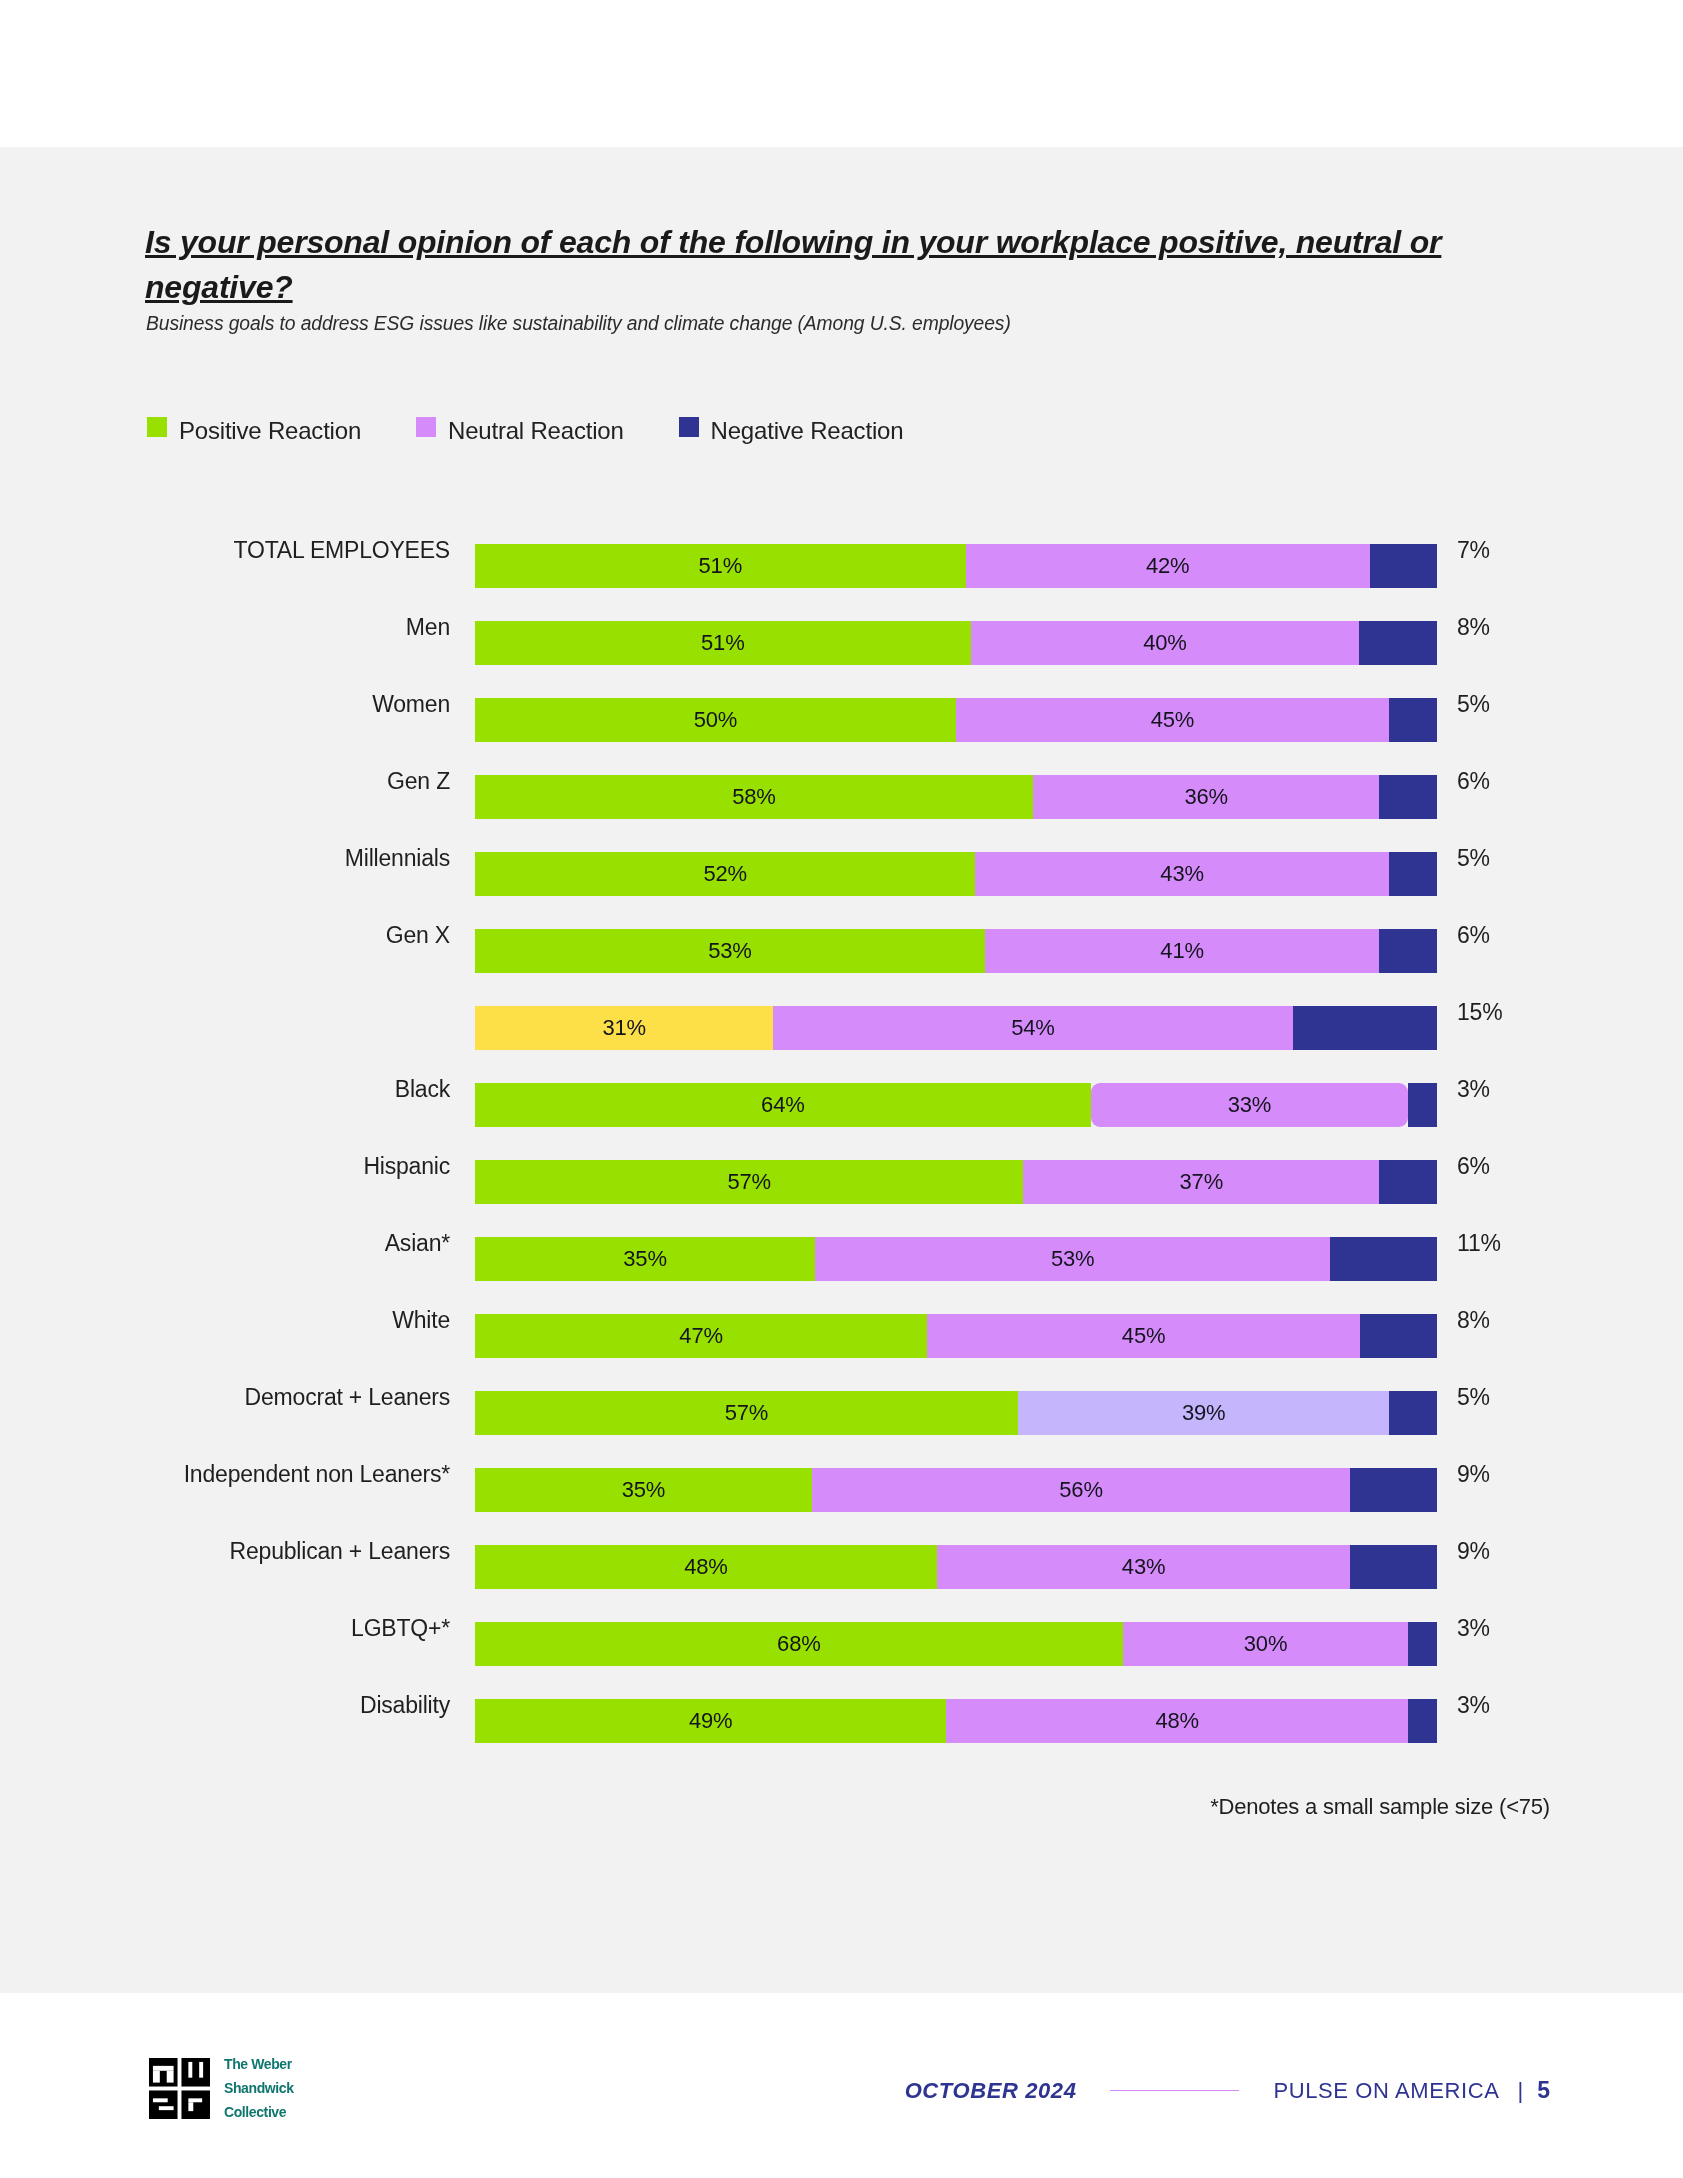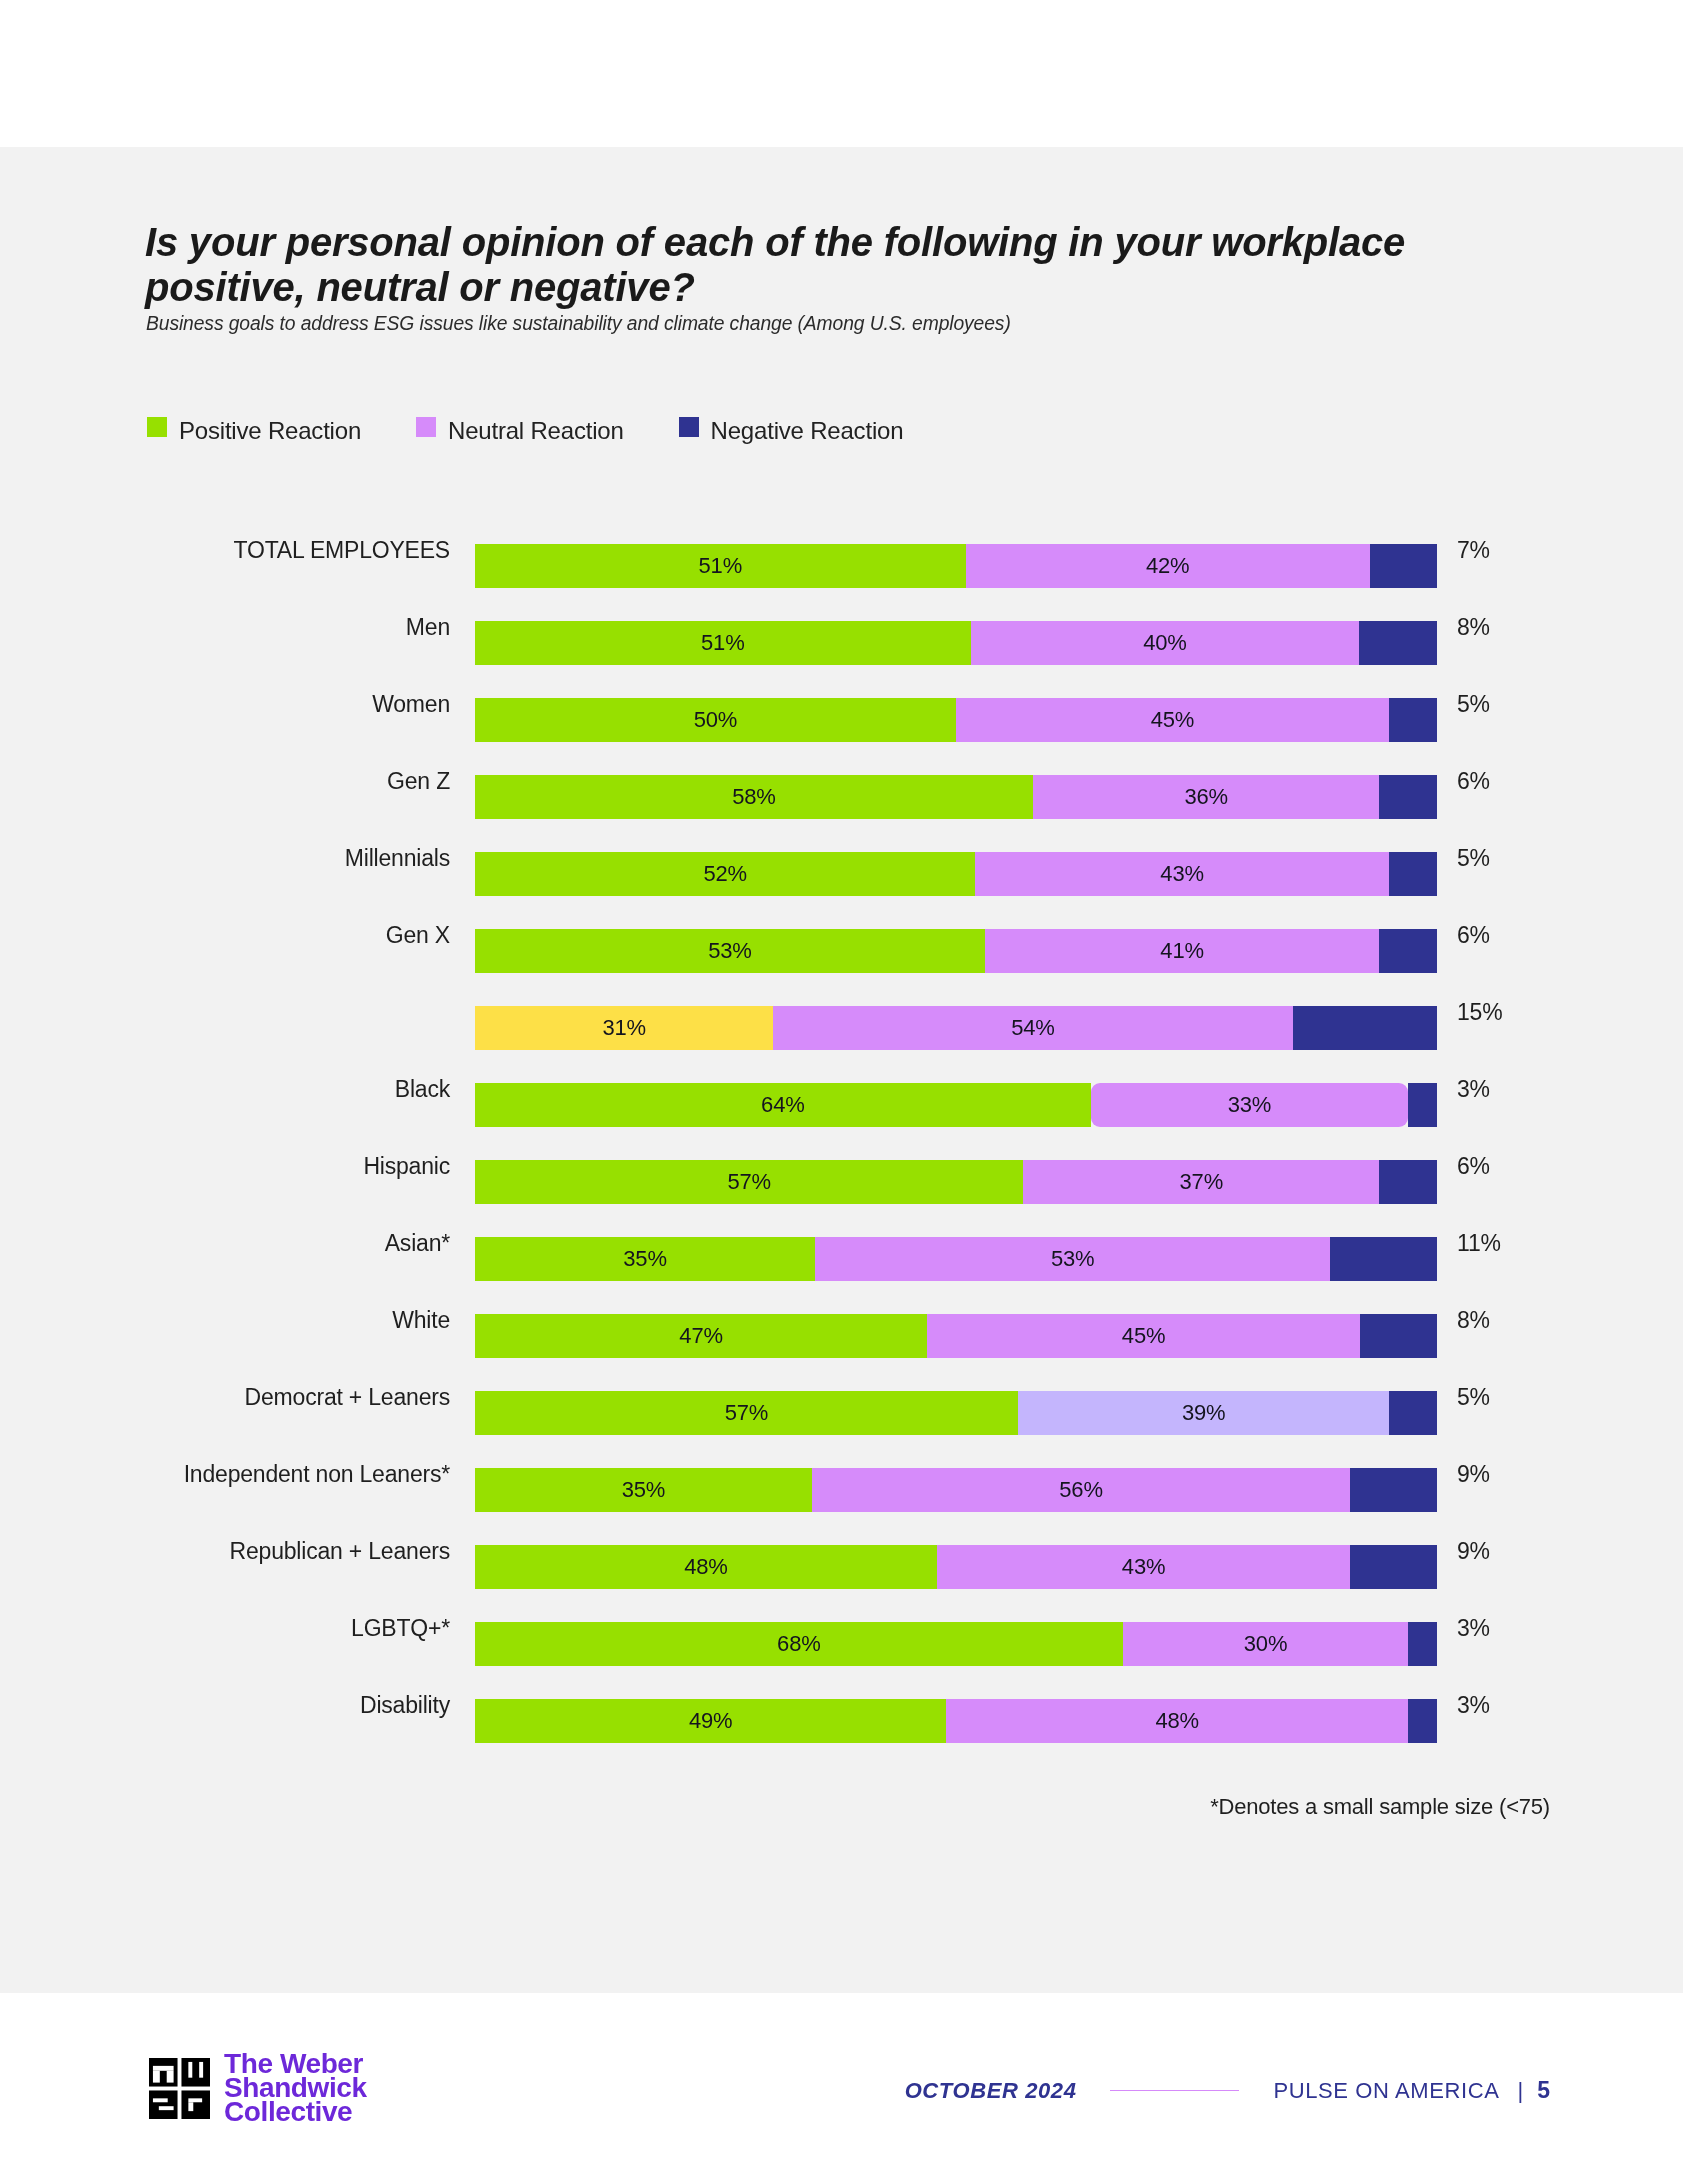--- a/index.html
+++ b/index.html
@@ -26,26 +26,27 @@
     height: 1846px;
     background: #f2f2f2;
   }
 
   
   .title {
     position: absolute;
     left: 145px;
     top: 220px;
     width: 1406px;
-    font-size: 40px;
+    font-size: 32px;
     line-height: 45px;
     font-weight: 700;
     font-style: italic;
     color: #1a1a1a;
     letter-spacing: -0.2px;
+    text-decoration: underline;
   }
   .subtitle {
     position: absolute;
     left: 146px;
     top: 313px;
     width: 1406px;
     font-size: 19.3px;
     font-style: italic;
     font-weight: 400;
     color: #2b2b2b;
@@ -161,24 +162,24 @@
     display: flex;
     align-items: center;
     gap: 14px;
   }
   .logo-mark {
     width: 61px;
     height: 61px;
     flex: 0 0 auto;
   }
   .logo-text {
-    font-size: 28px;
+    font-size: 14px;
     line-height: 24px;
     font-weight: 700;
-    color: #6d28d9;
+    color: #0f766e;
     letter-spacing: -0.4px;
   }
   .footer-right {
     position: absolute;
     right: 133px;
     top: 2077px;
     display: flex;
     align-items: center;
     gap: 0;
     color: #2f3391;

